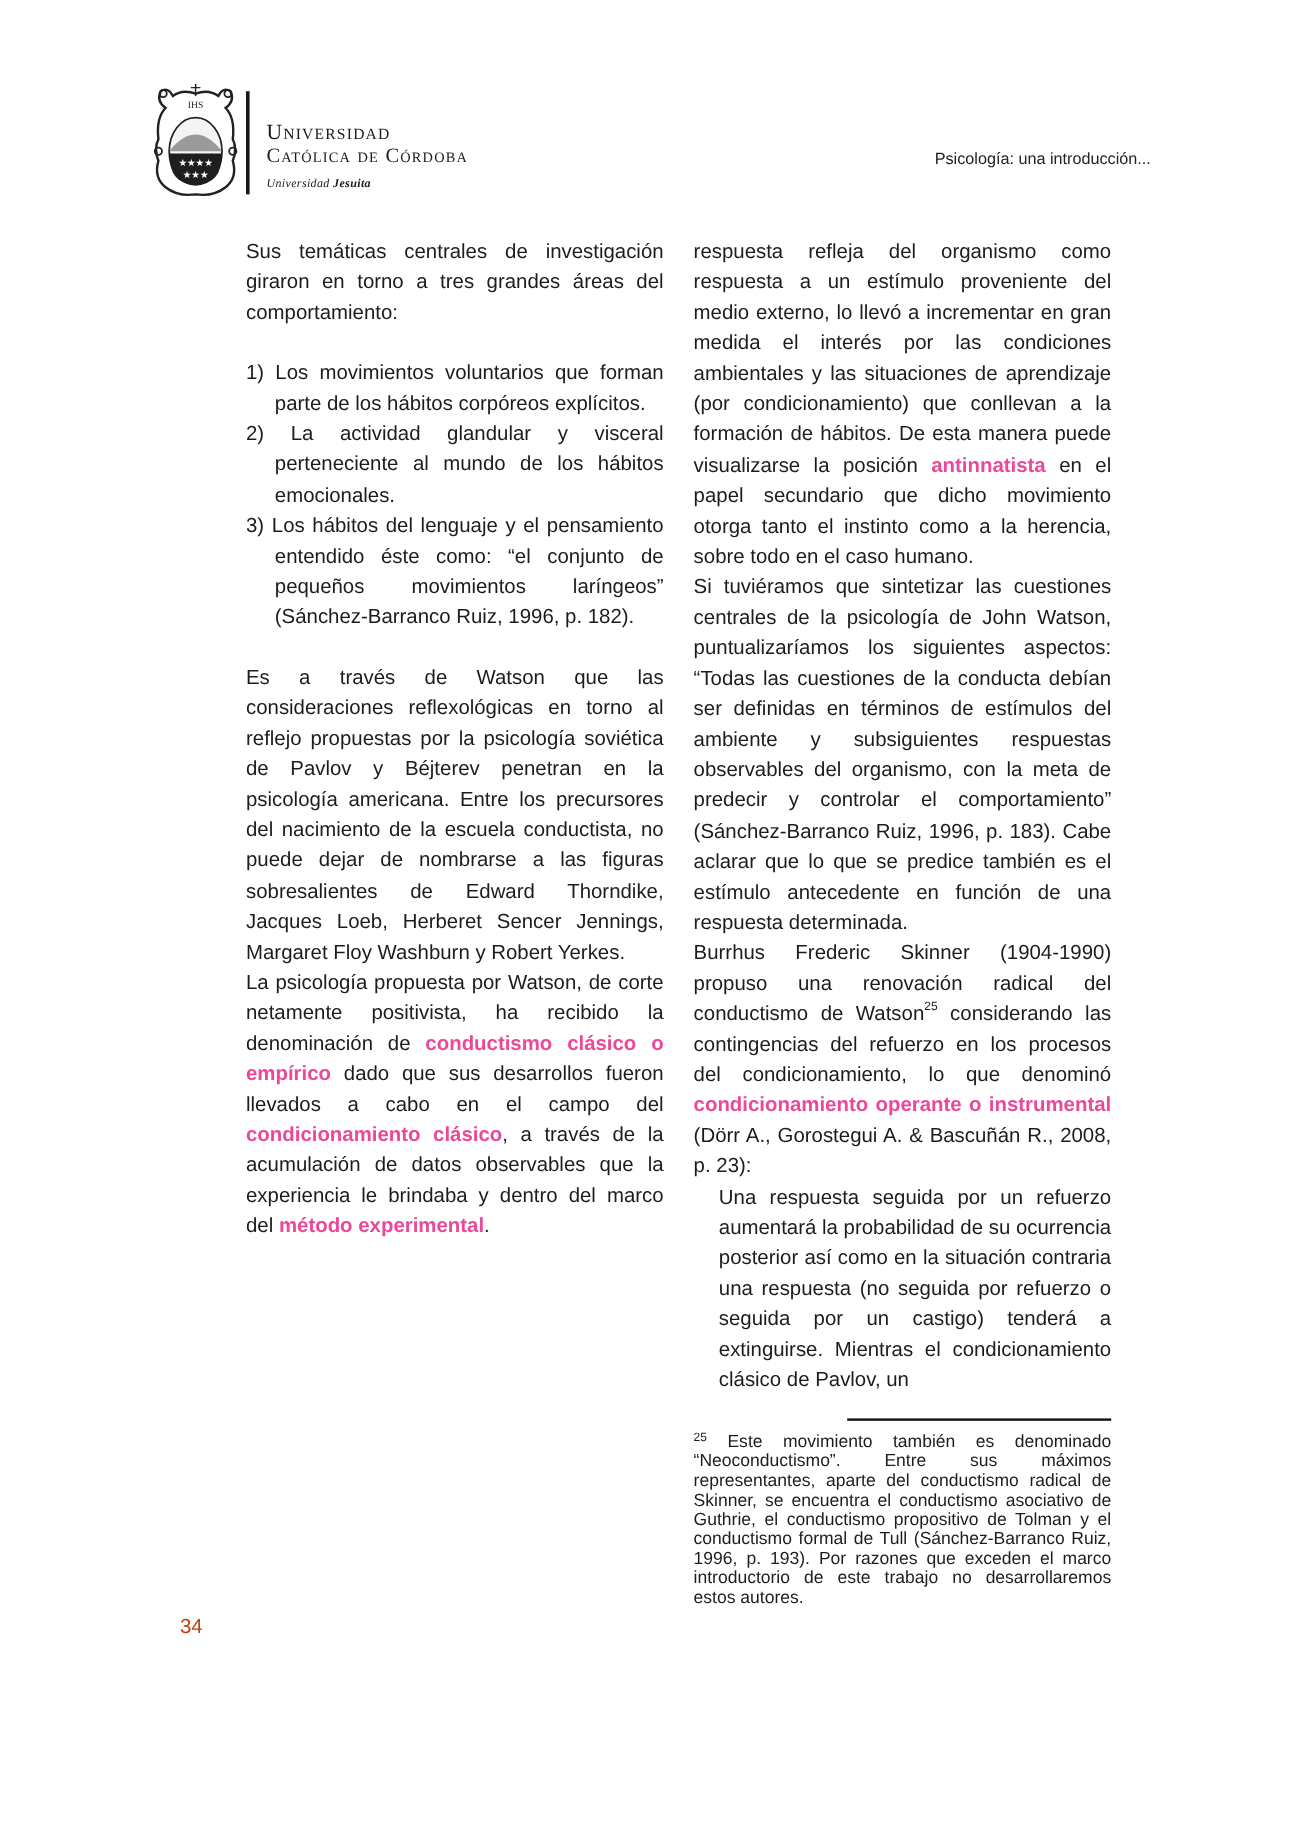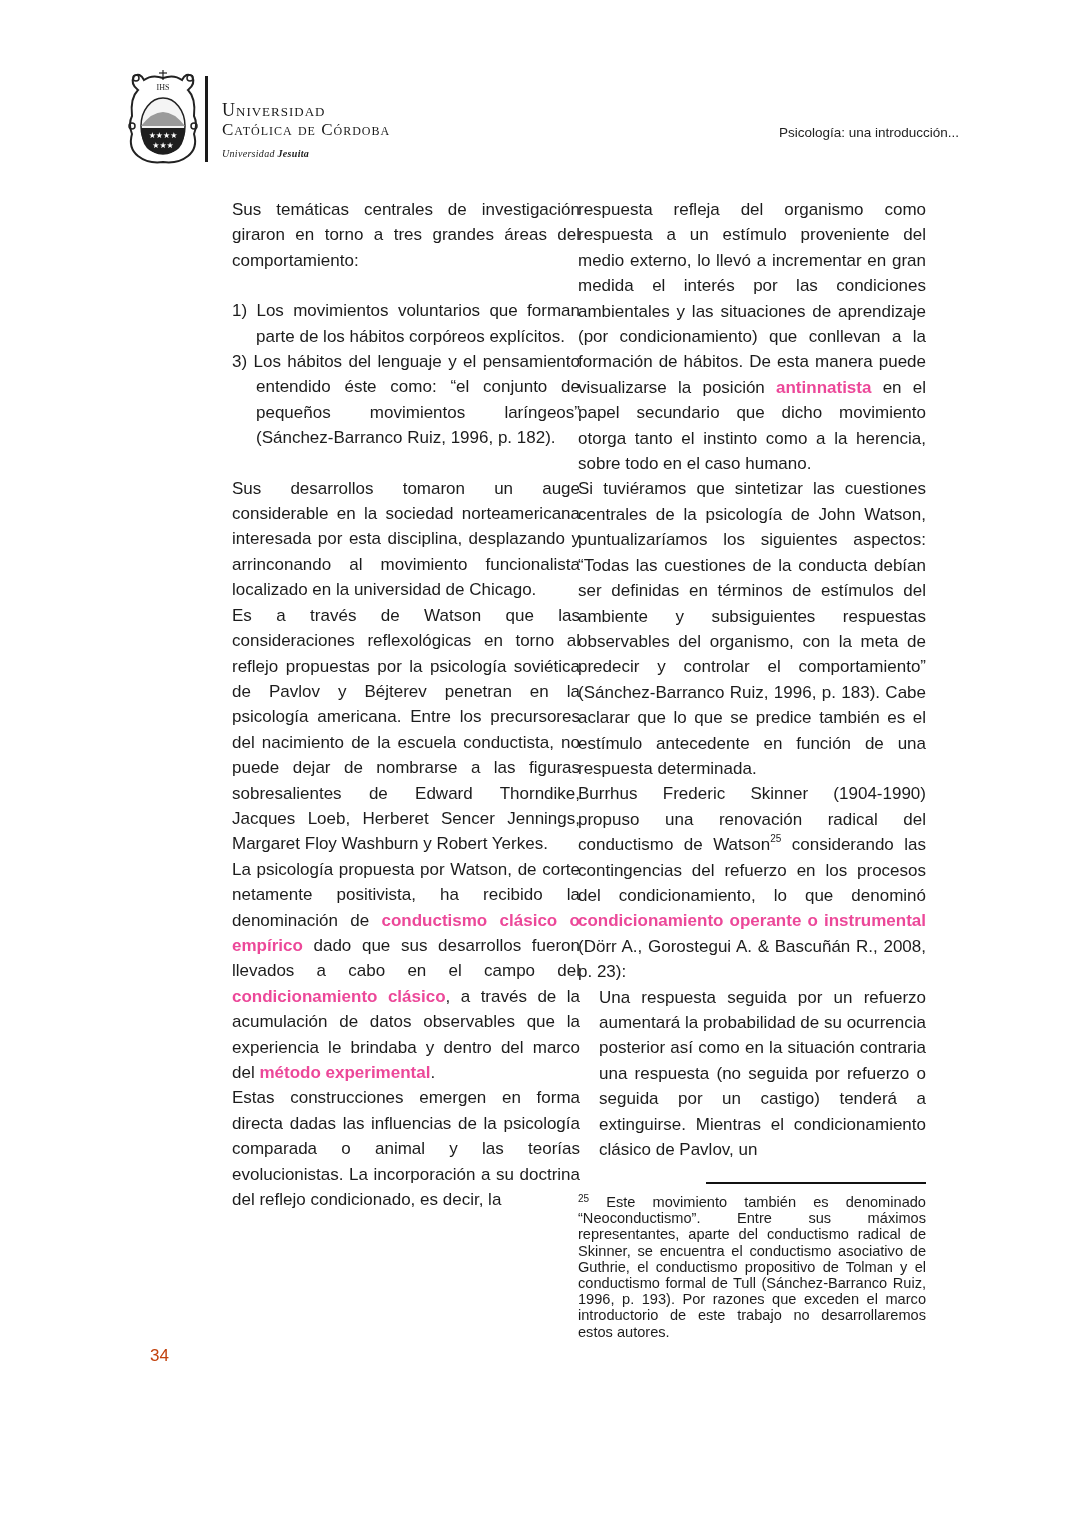--- a/index.html
+++ b/index.html
@@ -11,21 +11,21 @@
   .uni-name { position: absolute; left: 222px; top: 100px; font-family: "Liberation Serif", serif;
               color: #1a1a1a; letter-spacing: 1px; }
   .uni-line1, .uni-line2 { font-size: 17px; font-variant: small-caps; line-height: 20px; font-weight: normal; }
   .uni-line1 { font-size: 18px; }
   .uni-line3 { font-size: 10px; font-style: italic; line-height: 20px; letter-spacing: 0.3px; margin-top: 4px; }
   .uni-line3 b { font-weight: bold; }
   .running-head { position: absolute; right: 152px; top: 125px; font-size: 13.5px; color: #222; }
 
   .col { position: absolute; top: 197px; width: 348px; font-size: 17px; line-height: 25.4px;
          text-align: justify; color: #1c1c1c; }
-  .col-left { left: 205px; margin-left: 27px; }
+  .col-left { left: 205px; }
   .col-right { left: 578px; }
   .col p { margin: 0; }
   .col .gap { height: 25px; }
   .list-item { padding-left: 24px; text-indent: -24px; }
   .quote { padding-left: 21px; }
   .col b { font-weight: bold; color: #ec4899; }
   sup { font-size: 10px; line-height: 0; vertical-align: 8px; }
 
   .fn-rule { position: absolute; left: 706px; top: 1182px; width: 220px; height: 2px; background: #111; }
   .footnote { position: absolute; left: 578px; top: 1194px; width: 348px; font-size: 14.6px;
@@ -58,26 +58,25 @@
     <div class="uni-line2">Católica de Córdoba</div>
     <div class="uni-line3"><span>Universidad</span> <b>Jesuita</b></div>
   </div>
   <div class="running-head">Psicología: una introducción...</div>
 </div>
 
 <div class="col col-left">
   <p>Sus temáticas centrales de investigación giraron en torno a tres grandes áreas del comportamiento:</p>
   <div class="gap"></div>
   <p class="list-item">1) Los movimientos voluntarios que forman parte de los hábitos corpóreos explícitos.</p>
+  <p class="list-item">2) La actividad glandular y visceral perteneciente al mundo de los hábitos emocionales.</p>
   <p class="list-item">3) Los hábitos del lenguaje y el pensamiento entendido éste como: “el conjunto de pequeños movimientos laríngeos” (Sánchez-Barranco Ruiz, 1996, p. 182).</p>
   <div class="gap"></div>
-  <p>Sus desarrollos tomaron un auge considerable en la sociedad norteamericana interesada por esta disciplina, desplazando y arrinconando al movimiento funcionalista localizado en la universidad de Chicago.</p>
   <p>Es a través de Watson que las consideraciones reflexológicas en torno al reflejo propuestas por la psicología soviética de Pavlov y Béjterev penetran en la psicología americana. Entre los precursores del nacimiento de la escuela conductista, no puede dejar de nombrarse a las figuras sobresalientes de Edward Thorndike, Jacques Loeb, Herberet Sencer Jennings, Margaret Floy Washburn y Robert Yerkes.</p>
   <p><span>La psicología propuesta por Watson, de corte netamente positivista, ha recibido la denominación de </span><b>conductismo clásico o empírico</b><span> dado que sus desarrollos fueron llevados a cabo en el campo del </span><b>condicionamiento clásico</b><span>, a través de la acumulación de datos observables que la experiencia le brindaba y dentro del marco del </span><b>método experimental</b><span>.</span></p>
-  <p>Estas construcciones emergen en forma directa dadas las influencias de la psicología comparada o animal y las teorías evolucionistas. La incorporación a su doctrina del reflejo condicionado, es decir, la</p>
 </div>
 
 <div class="col col-right">
   <p><span>respuesta refleja del organismo como respuesta a un estímulo proveniente del medio externo, lo llevó a incrementar en gran medida el interés por las condiciones ambientales y las situaciones de aprendizaje (por condicionamiento) que conllevan a la formación de hábitos. De esta manera puede visualizarse la posición </span><b>antinnatista</b><span> en el papel secundario que dicho movimiento otorga tanto el instinto como a la herencia, sobre todo en el caso humano.</span></p>
   <p>Si tuviéramos que sintetizar las cuestiones centrales de la psicología de John Watson, puntualizaríamos los siguientes aspectos: “Todas las cuestiones de la conducta debían ser definidas en términos de estímulos del ambiente y subsiguientes respuestas observables del organismo, con la meta de predecir y controlar el comportamiento” (Sánchez-Barranco Ruiz, 1996, p. 183). Cabe aclarar que lo que se predice también es el estímulo antecedente en función de una respuesta determinada.</p>
   <p><span>Burrhus Frederic Skinner (1904-1990) propuso una renovación radical del conductismo de Watson</span><sup>25</sup><span> considerando las contingencias del refuerzo en los procesos del condicionamiento, lo que denominó </span><b>condicionamiento operante o instrumental</b><span> (Dörr A., Gorostegui A. &amp; Bascuñán R., 2008, p. 23):</span></p>
   <p class="quote">Una respuesta seguida por un refuerzo aumentará la probabilidad de su ocurrencia posterior así como en la situación contraria una respuesta (no seguida por refuerzo o seguida por un castigo) tenderá a extinguirse. Mientras el condicionamiento clásico de Pavlov, un</p>
 </div>
 
 <div class="fn-rule"></div>

